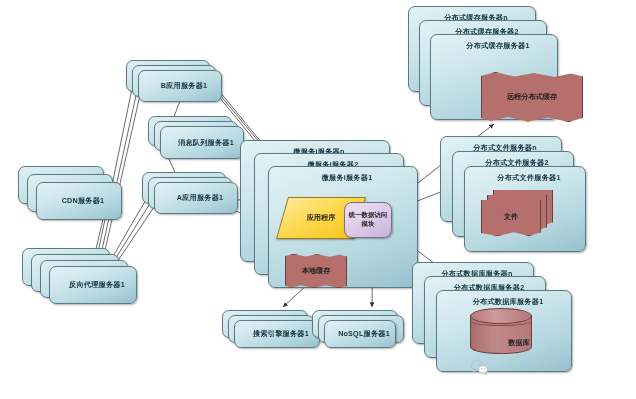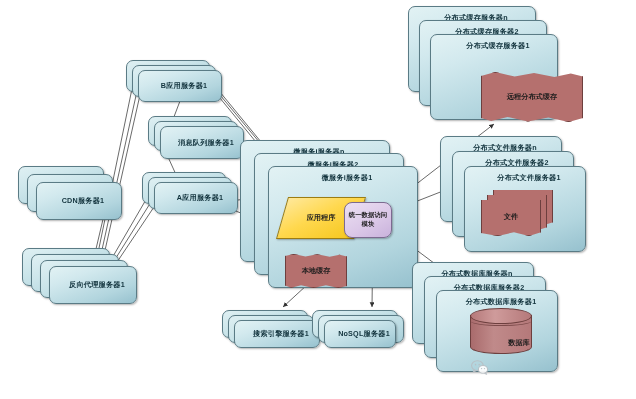--- a/index.html
+++ b/index.html
@@ -264,21 +264,21 @@
     </div>
   </div>
 
   <div class="stack big" style="left:412px;top:262px;">
     <div class="card" style="left:0;top:0;width:122px;height:82px;">
       <div class="card-label">分布式数据库服务器n</div>
     </div>
     <div class="card" style="left:12px;top:14px;width:122px;height:82px;">
       <div class="card-label">分布式数据库服务器2</div>
     </div>
-    <div class="card" style="left:24px;top:28px;width:122px;height:82px;">
+    <div class="card" style="left:24px;top:28px;width:136px;height:82px;">
       <div class="card-label">分布式数据库服务器1</div>
     </div>
     <div class="cylinder" style="left:58px;top:46px;width:62px;height:46px;">
       <div class="cyl-body"></div>
       <div class="cyl-top"></div>
       <div class="cyl-line"></div>
       <div class="shape-label">数据库</div>
     </div>
   </div>
 

